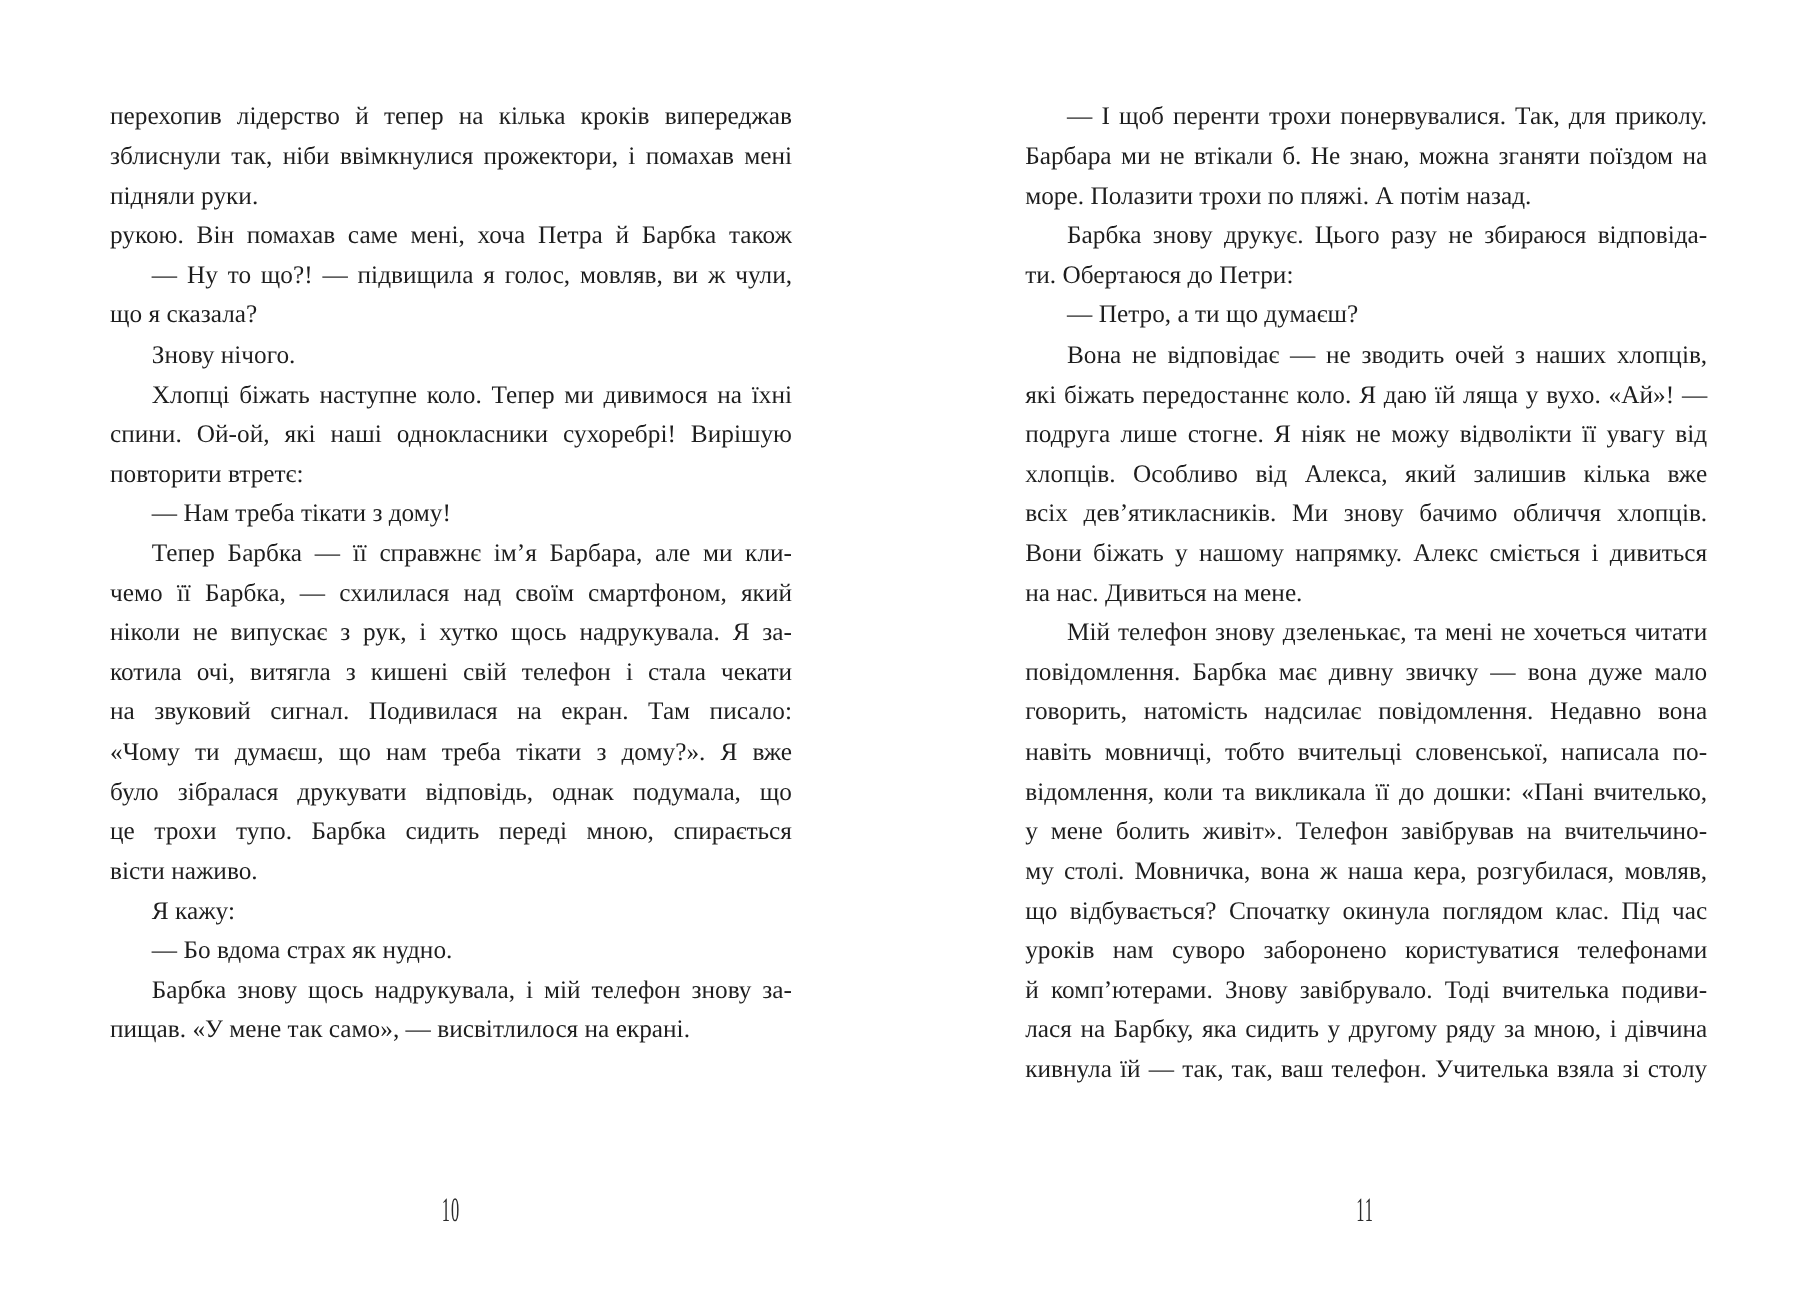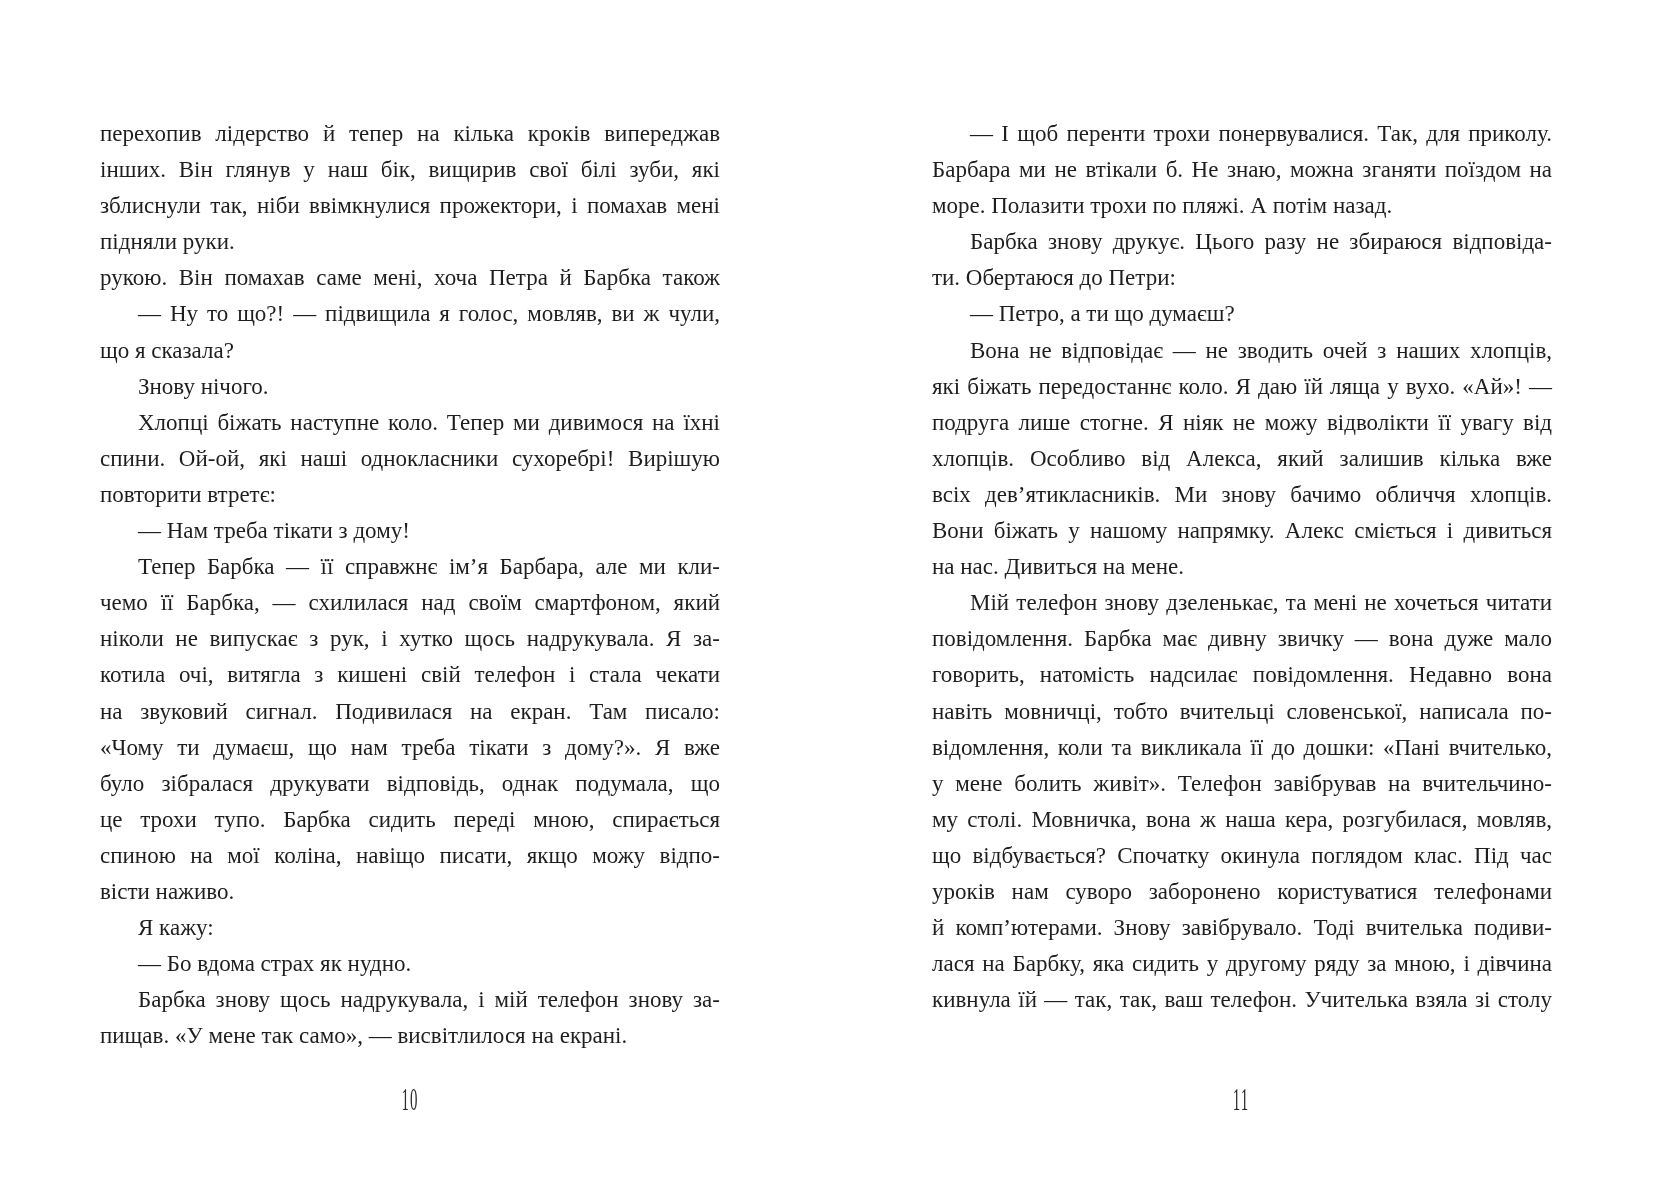--- a/index.html
+++ b/index.html
@@ -14,21 +14,20 @@
     overflow: hidden;
     font-family: "Liberation Serif", "DejaVu Serif", serif;
     color: #1e1e1e;
   }
   .page {
     position: absolute;
     top: 88px;
     width: 620px;
     font-size: 23px;
     line-height: 36.1px;
-    margin-top: 28px;
   }
   .page-left  { left: 100px; }
   .page-right { left: 932px; }
   .line {
     text-align: justify;
     text-align-last: justify;
     white-space: normal;
   }
   .line.end {
     text-align: center;
@@ -50,40 +49,38 @@
     letter-spacing: 2px;
   }
   .folio-left  { left: 335px; }
   .folio-right { left: 1166px; }
 </style>
 </head>
 <body>
 
 <div class="page page-left">
     <div class="line"><span>перехопив лідерство й тепер на кілька кроків випереджав</span></div>
-    <div class="line"><span>інших. Він глянув у наш бік, вищирив свої білі зуби, які</span></div>
     <div class="line"><span>зблиснули так, ніби ввімкнулися прожектори, і помахав мені</span></div>
     <div class="line end"><span>підняли руки.</span></div>
     <div class="line"><span>рукою. Він помахав саме мені, хоча Петра й Барбка також</span></div>
     <div class="line indent"><span>— Ну то що?! — підвищила я голос, мовляв, </span><span class="it">ви ж чули,</span></div>
     <div class="line end"><span class="it">що я сказала</span><span>?</span></div>
     <div class="line indent end"><span>Знову нічого.</span></div>
     <div class="line indent"><span>Хлопці біжать наступне коло. Тепер ми дивимося на їхні</span></div>
     <div class="line"><span>спини. Ой-ой, які наші однокласники сухоребрі! Вирішую</span></div>
     <div class="line end"><span>повторити втретє:</span></div>
     <div class="line indent end"><span>— Нам треба тікати з дому!</span></div>
     <div class="line indent"><span>Тепер Барбка — її справжнє ім’я Барбара, але ми кли-</span></div>
     <div class="line"><span>чемо її Барбка, — схилилася над своїм смартфоном, який</span></div>
     <div class="line"><span>ніколи не випускає з рук, і хутко щось  надрукувала. Я за-</span></div>
     <div class="line"><span>котила очі, витягла з кишені свій телефон і стала чекати</span></div>
     <div class="line"><span>на звуковий сигнал. Подивилася на екран. Там писало:</span></div>
     <div class="line"><span>«</span><span class="it">Чому ти думаєш, що нам треба тікати з дому</span><span>?». Я вже</span></div>
     <div class="line"><span>було зібралася друкувати відповідь, однак подумала, що</span></div>
     <div class="line"><span>це трохи тупо. Барбка сидить переді мною, спирається</span></div>
-    <div class="line"><span>спиною на мої коліна, навіщо писати, якщо можу відпо-</span></div>
     <div class="line end"><span>вісти наживо.</span></div>
     <div class="line indent end"><span>Я кажу:</span></div>
     <div class="line indent end"><span>— Бо вдома страх як нудно.</span></div>
     <div class="line indent"><span>Барбка знову щось надрукувала, і мій телефон знову за-</span></div>
     <div class="line end"><span>пищав. «</span><span class="it">У мене так само</span><span>», — висвітлилося на екрані.</span></div>
   </div>
 
 <div class="page page-right">
     <div class="line indent"><span>— І щоб перенти  трохи понервувалися. Так, для приколу.</span></div>
     <div class="line"><span>Барбара ми не втікали б. Не знаю, можна зганяти поїздом на</span></div>

